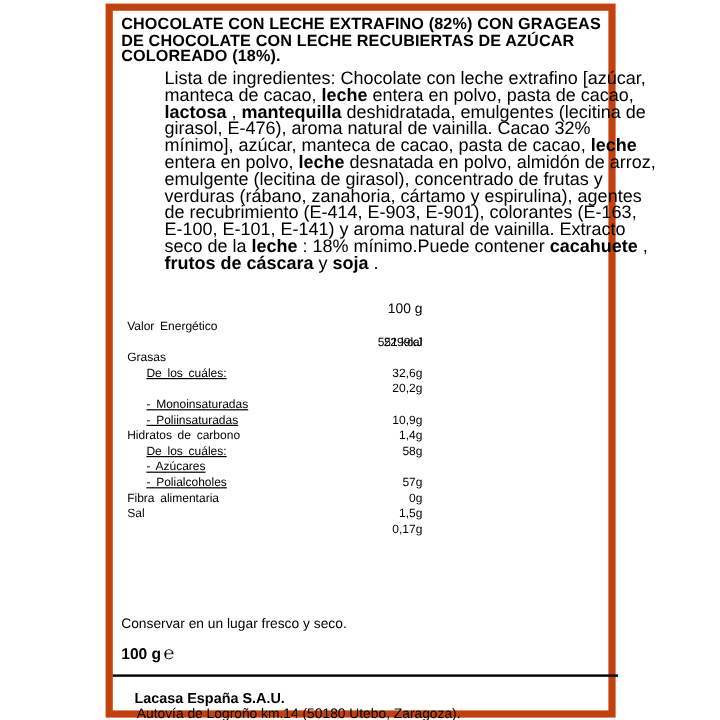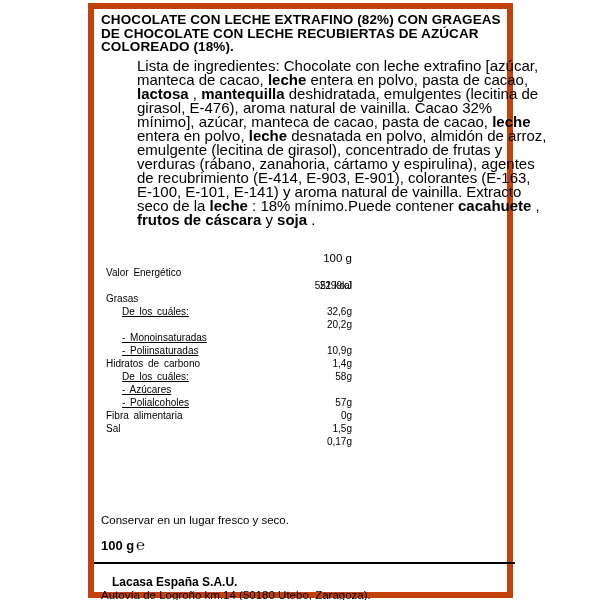--- a/index.html
+++ b/index.html
@@ -83,21 +83,21 @@
     border-top: 2px solid #000000;
   }
   .manufacturer {
     position: absolute;
     top: 566px; left: 18px;
     font-size: 12px;
     font-weight: bold;
   }
   .address {
     position: absolute;
-    top: 580px; left: 7px;
+    top: 580px; left: 20px;
     font-size: 11.5px;
   }
   b { font-weight: bold; }
 </style>
 </head>
 <body>
 
 <div class="label-box">
 
   <div class="title">CHOCOLATE CON LECHE EXTRAFINO (82%) CON GRAGEAS DE CHOCOLATE CON LECHE RECUBIERTAS DE AZÚCAR COLOREADO (18%).</div>

